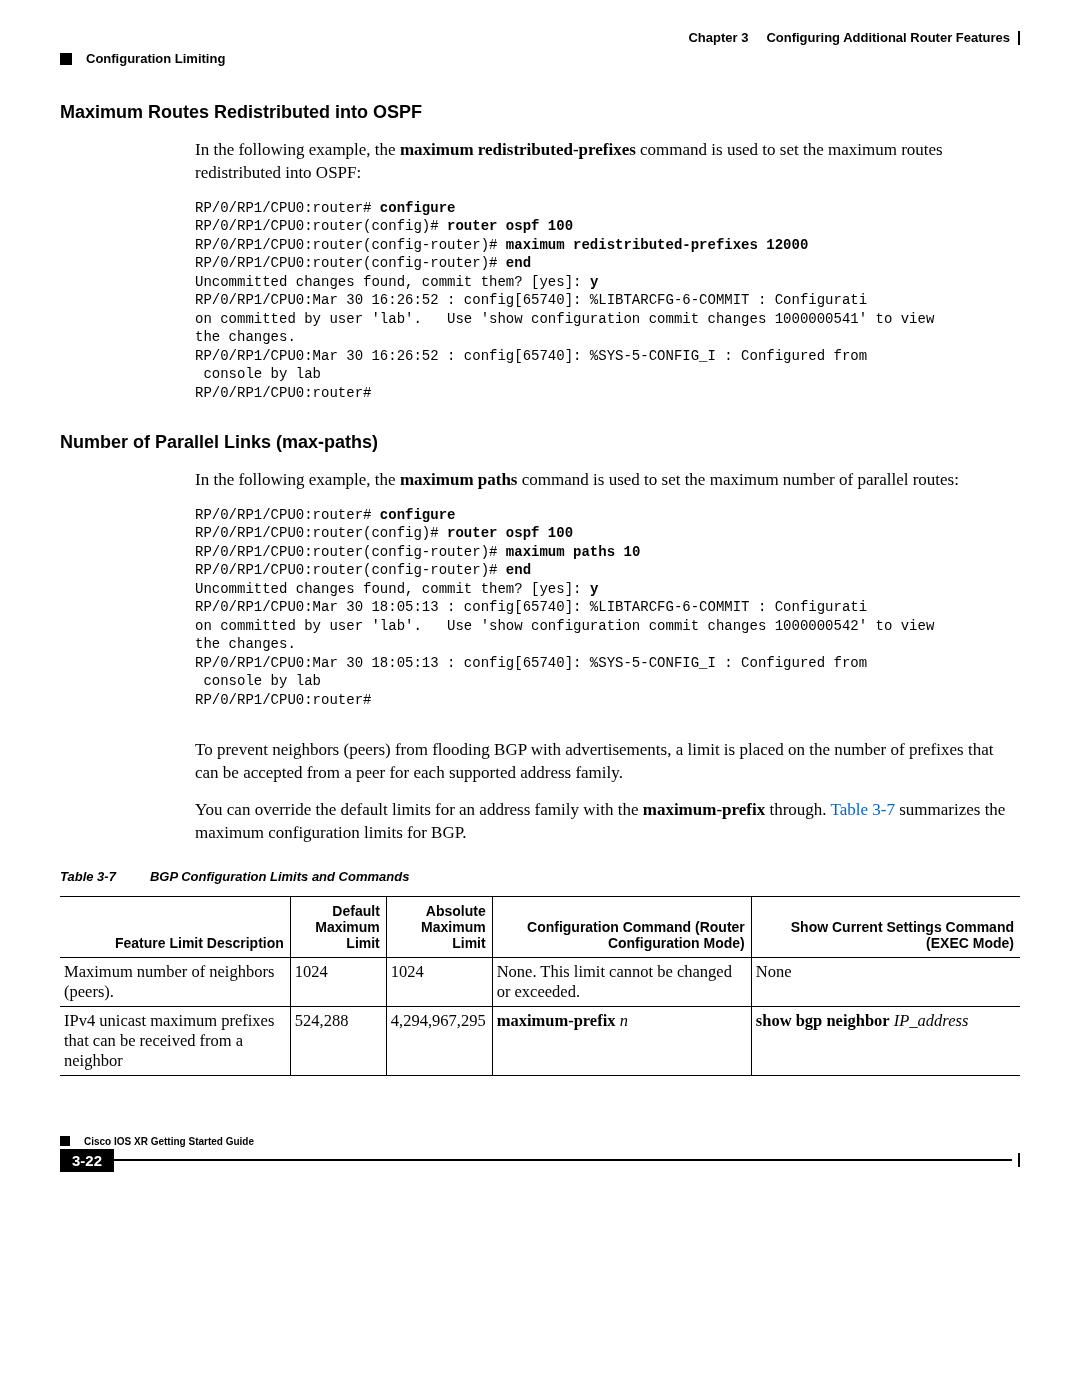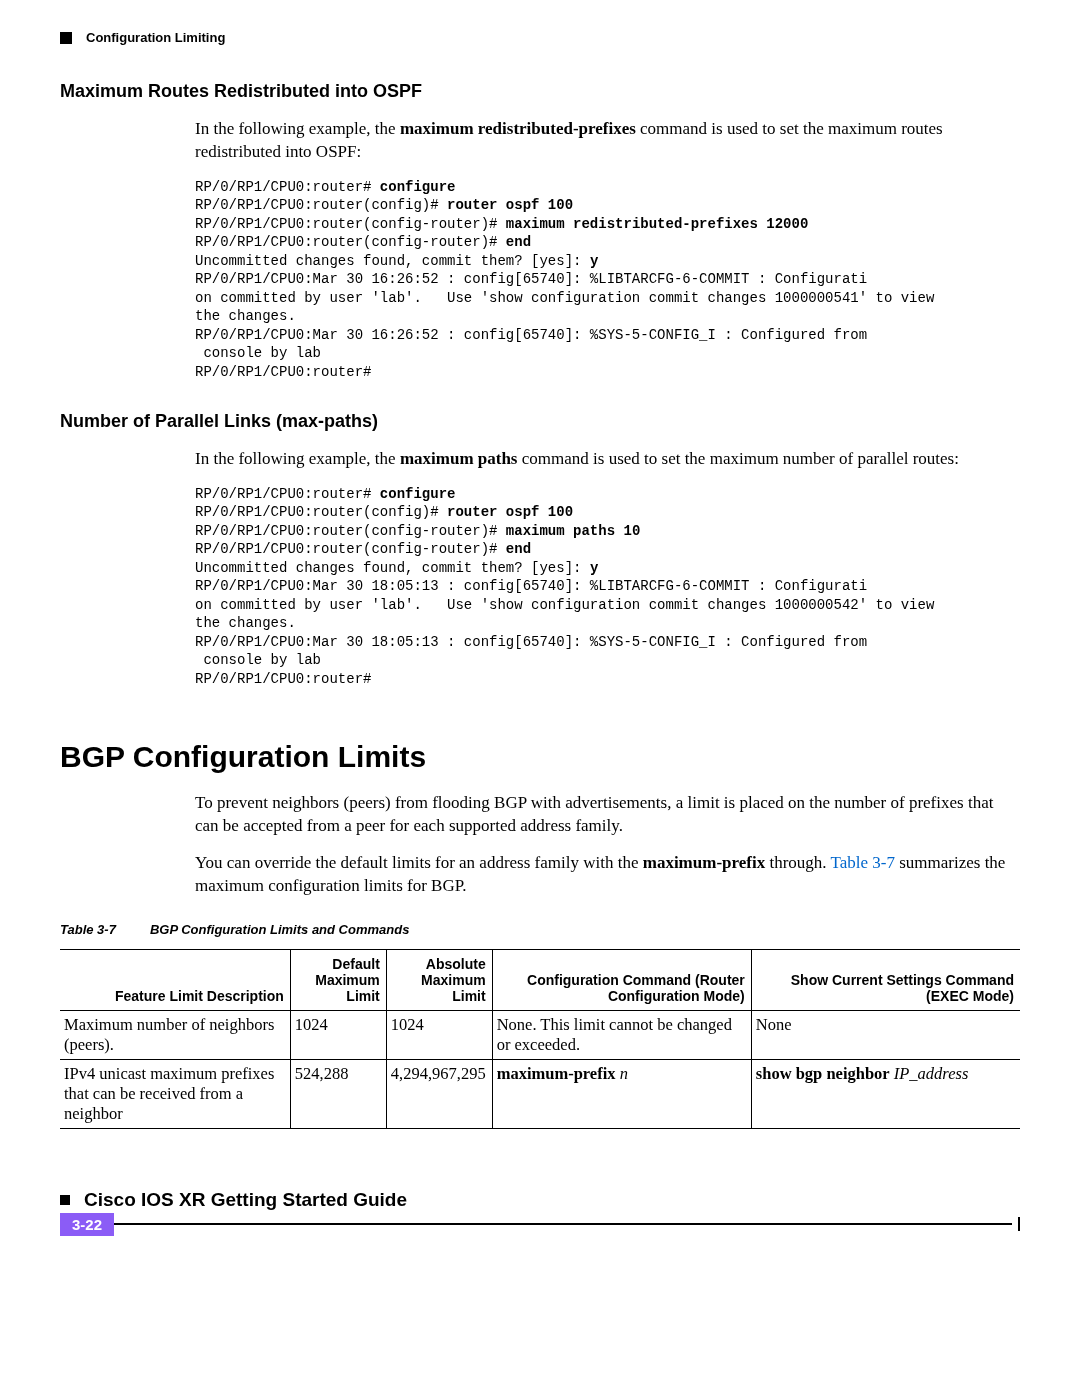--- a/index.html
+++ b/index.html
@@ -114,36 +114,36 @@
   }
   table.data td:last-child { border-right: none; }
   .italic { font-style: italic; }
   .footer {
     margin-top: 60px;
   }
   .footer-title-row {
     display: flex;
     align-items: center;
     font-family: Arial, Helvetica, sans-serif;
-    font-size: 19px;
+    font-size: 10px;
     font-weight: bold;
     margin-bottom: 2px;
   }
   .footer-title-row .sq {
     width: 10px;
     height: 10px;
     background: #000;
     margin-right: 14px;
   }
   .footer-bar {
     display: flex;
     align-items: center;
   }
   .footer-bar .pagebox {
-    background: #8b5cf6;
+    background: #000000;
     color: #fff;
     font-family: Arial, Helvetica, sans-serif;
     font-weight: bold;
     font-size: 15px;
     padding: 3px 12px;
   }
   .footer-bar .line {
     flex: 1;
     height: 2px;
     background: #000;
@@ -153,20 +153,29 @@
     height: 14px;
     background: #000;
     margin-left: 6px;
   }
 </style>
 </head>
 <body>
 
 <div class="page">
 
+  <div class="top-bar">
+    <span></span>
+    <span class="top-right">
+      <span>Chapter 3</span>
+      <span style="width:18px;display:inline-block"></span>
+      <span>Configuring Additional Router Features</span>
+      <span class="rule"></span>
+    </span>
+  </div>
   <div class="sub-bar">
     <span class="sq"></span>
     <span>Configuration Limiting</span>
   </div>
 
   <div class="h3">Maximum Routes Redistributed into OSPF</div>
   <div class="body-indent">
     <p>
       <span>In the following example, the </span><span class="cmd-bold">maximum redistributed-prefixes</span><span> command is used to set the maximum routes redistributed into OSPF:</span>
     </p>
@@ -174,21 +183,20 @@
   </div>
 
   <div class="h3">Number of Parallel Links (max-paths)</div>
   <div class="body-indent">
     <p>
       <span>In the following example, the </span><span class="cmd-bold">maximum paths</span><span> command is used to set the maximum number of parallel routes:</span>
     </p>
     <div class="code" id="code-maxpaths"><div><span>RP/0/RP1/CPU0:router# </span><b>configure</b></div><div><span>RP/0/RP1/CPU0:router(config)# </span><b>router ospf 100</b></div><div><span>RP/0/RP1/CPU0:router(config-router)# </span><b>maximum paths 10</b></div><div><span>RP/0/RP1/CPU0:router(config-router)# </span><b>end</b></div><div><span>Uncommitted changes found, commit them? [yes]: </span><b>y</b></div><div><span>RP/0/RP1/CPU0:Mar 30 18:05:13 : config[65740]: %LIBTARCFG-6-COMMIT : Configurati</span></div><div><span>on committed by user 'lab'.   Use 'show configuration commit changes 1000000542' to view</span></div><div><span>the changes.</span></div><div><span>RP/0/RP1/CPU0:Mar 30 18:05:13 : config[65740]: %SYS-5-CONFIG_I : Configured from</span></div><div><span> console by lab</span></div><div><span>RP/0/RP1/CPU0:router#</span></div></div>
   </div>
 
-  <div class="h1">BGP Configuration Limits</div>
   <div class="body-indent">
     <p>To prevent neighbors (peers) from flooding BGP with advertisements, a limit is placed on the number of prefixes that can be accepted from a peer for each supported address family.</p>
     <p>
       <span>You can override the default limits for an address family with the </span><span class="cmd-bold">maximum-prefix</span><span> through. </span><span class="link">Table 3-7</span>
       <span> summarizes the maximum configuration limits for BGP.</span>
     </p>
   </div>
 
   <div class="table-caption">
     <span class="cap-label">Table 3-7</span><span>BGP Configuration Limits and Commands</span>

